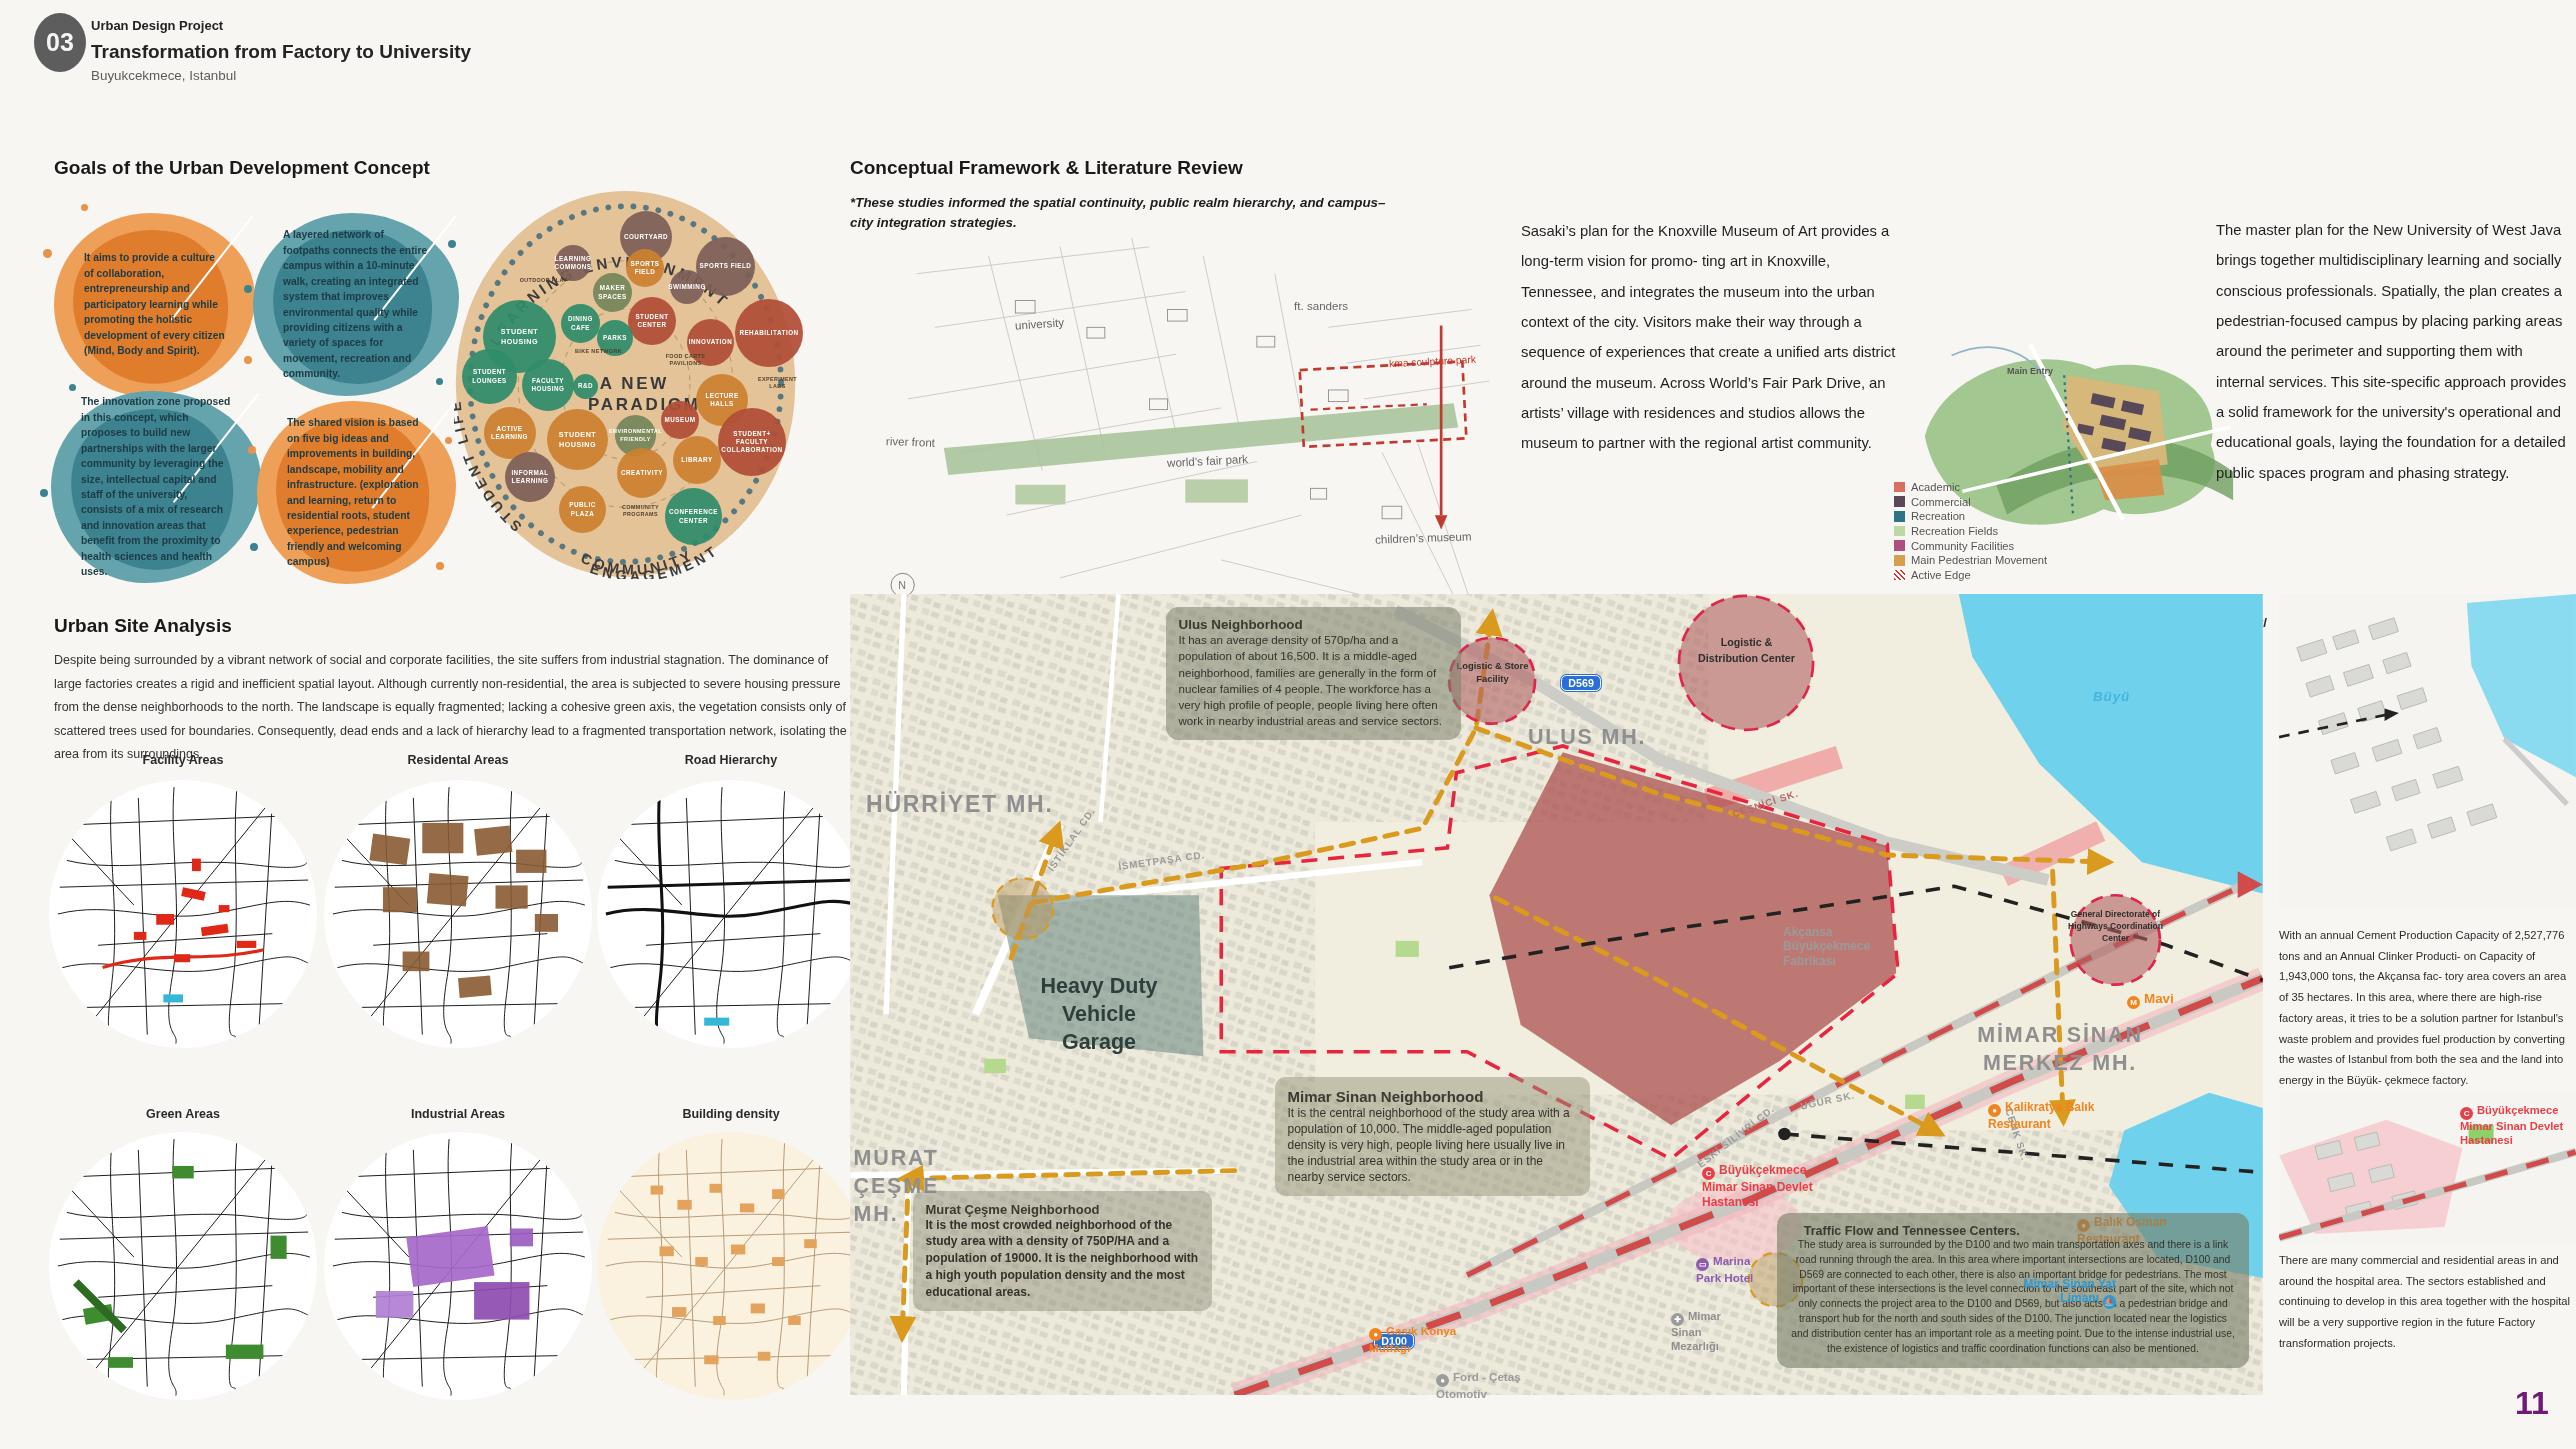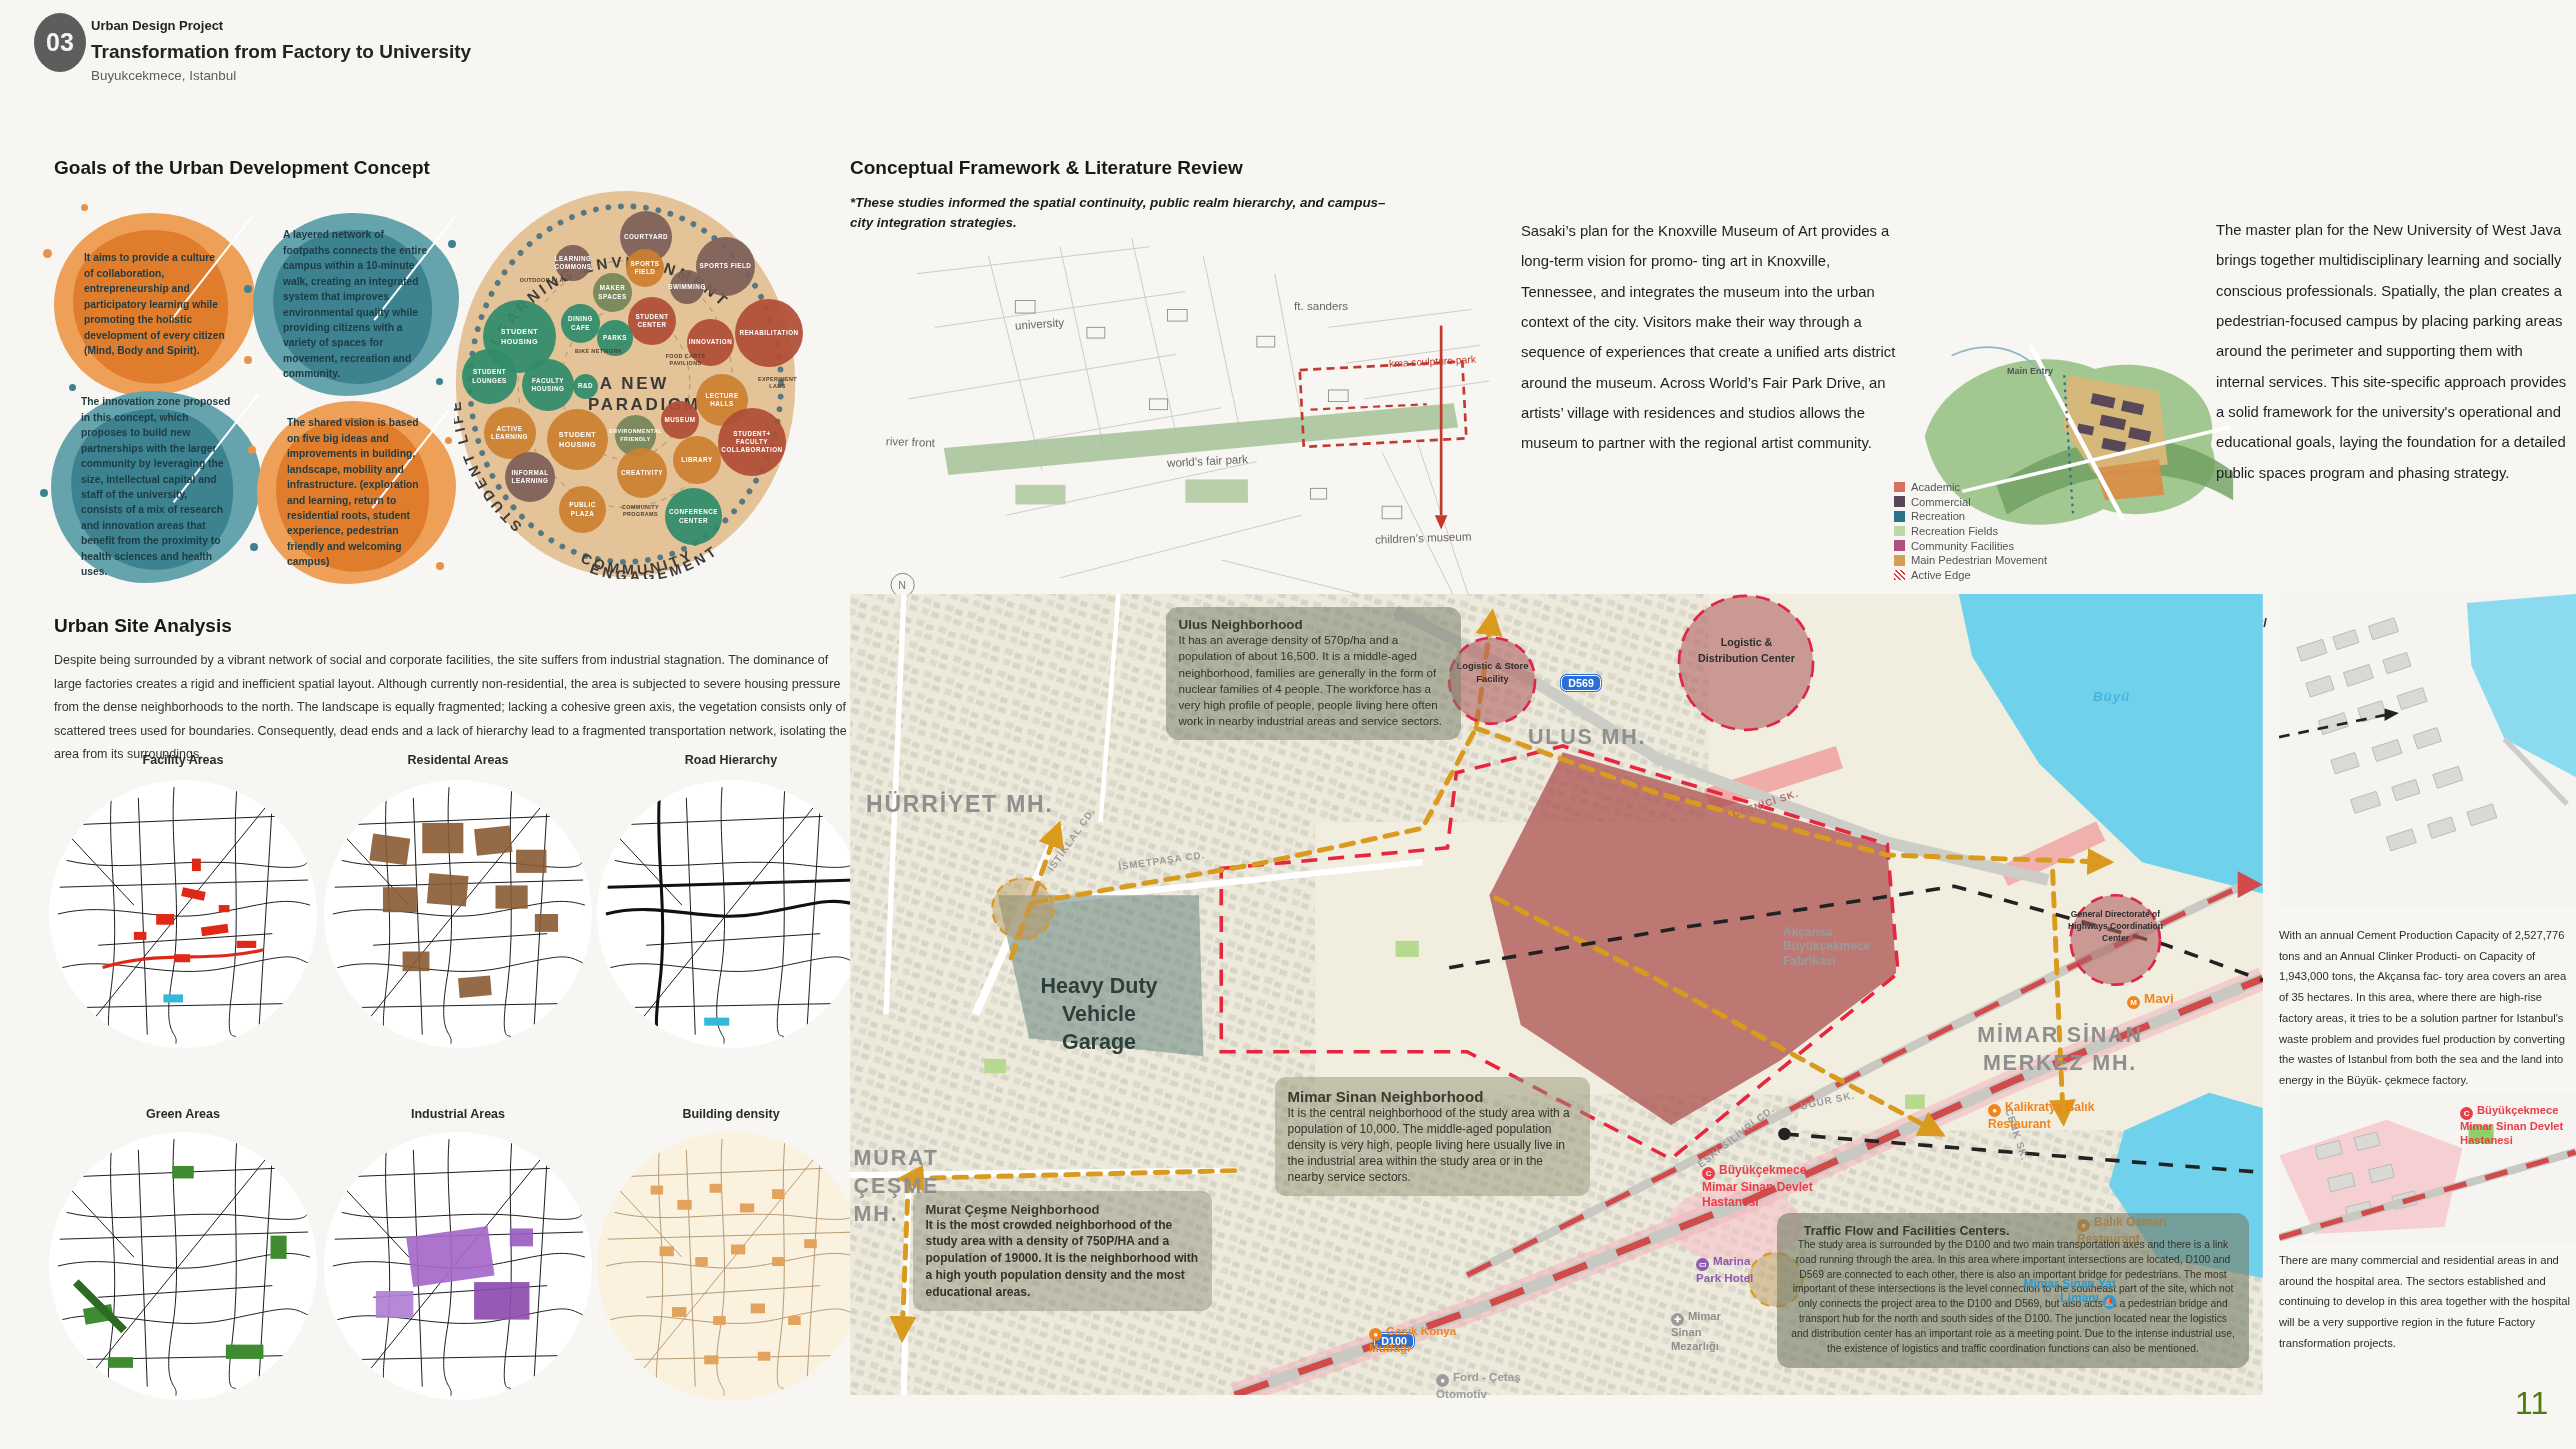--- a/index.html
+++ b/index.html
@@ -53,21 +53,21 @@
   .street{position:absolute;font-size:9.8px;font-weight:bold;color:#9a9a9a;letter-spacing:0.9px;white-space:nowrap}
   .rbadge{position:absolute;background:#2a6fd6;border:1.8px solid #fff;border-radius:5.4px;color:#fff;
           font-size:10.7px;font-weight:bold;padding:0.9px 6.3px;box-shadow:0 0 0 0.9px #2a6fd6}
   .zone-label{position:absolute;text-align:center;color:#2e2e2e;font-weight:bold}
   .ann{position:absolute;border-radius:12.5px;padding:10.7px 12.5px;box-sizing:border-box}
   .ann .ti{font-weight:bold;color:#3a3a30}
   .ann .bo{color:#33332b}
   .poi{position:absolute;font-weight:bold;line-height:1.2}
   .poi .ic{display:inline-block;width:13.4px;height:13.4px;border-radius:50%;margin-right:3.6px;
            color:#fff;font-size:8px;text-align:center;line-height:13.4px;vertical-align:-1.8px}
-  .pagenum{position:absolute;font-size:32px;font-weight:normal;color:#4d7c0f}
+  .pagenum{position:absolute;font-size:32px;font-weight:bold;color:#701a75}
 </style>
 </head>
 <body>
 
 <div class="board">
 
   <svg width="0" height="0" style="position:absolute">
     <defs>
       <g id="street-net" fill="none" stroke="currentColor" stroke-width="1.1">
         <path d="M10,150 C70,135 120,160 180,150 S260,130 292,140"></path>
@@ -520,21 +520,21 @@
     </div>
     <div class="ann" style="left:425px;top:483px;width:315px;background:rgba(150,148,120,.5);border-radius:10.7px">
       <div class="ti" style="font-size:15px">Mimar Sinan Neighborhood</div>
       <div class="bo" style="font-size:12px;line-height:1.35">It is the central neighborhood of the study area with a population of 10,000. The middle-aged population density is very high, people living here usually live in the industrial area within the study area or in the nearby service sectors.</div>
     </div>
     <div class="ann" style="left:63px;top:597px;width:299px;background:rgba(140,138,118,.45);border-radius:10.7px">
       <div class="ti" style="font-size:13px">Murat Çeşme Neighborhood</div>
       <div class="bo" style="font-size:12px;line-height:1.4;font-weight:bold">It is the most crowded neighborhood of the study area with a density of 750P/HA and a population of 19000. It is the neighborhood with a high youth population density and the most educational areas.</div>
     </div>
     <div class="ann" style="left:927px;top:619px;width:472px;background:rgba(120,126,104,.62)">
-      <div class="ti" style="font-size:12.5px;padding-left:14.3px">Traffic Flow and Facilities Centers.</div>
+      <div class="ti" style="font-size:12.5px;padding-left:14.3px">Traffic Flow and Tennessee Centers.</div>
       <div class="bo" style="font-size:10.3px;line-height:1.45;text-align:center">The study area is surrounded by the D100 and two main transportation axes and there is a link road running through the area. In this area where important intersections are located, D100 and D569 are connected to each other, there is also an important bridge for pedestrians. The most important of these intersections is the level connection to the southeast part of the site, which not only connects the project area to the D100 and D569, but also acts as a pedestrian bridge and transport hub for the north and south sides of the D100. The junction located near the logistics and distribution center has an important role as a meeting point. Due to the intense industrial use, the existence of logistics and traffic coordination functions can also be mentioned.</div>
     </div>
 
     <div class="poi" style="left:933px;top:331px;width:107px;color:#9b9b9b;font-size:12px"><span>Akçansa Büyükçekmece Fabrikası</span></div>
     <div class="poi" style="left:1277px;top:397px;color:#f0841f;font-size:13.4px">
       <span class="ic" style="background:#f0841f">M</span><span>Mavi</span>
     </div>
     <div class="poi" style="left:1138px;top:506px;width:143px;color:#f0841f;font-size:12px">
       <span class="ic" style="background:#f0841f">●</span><span>Kalikratya Balık Restaurant</span>
     </div>

